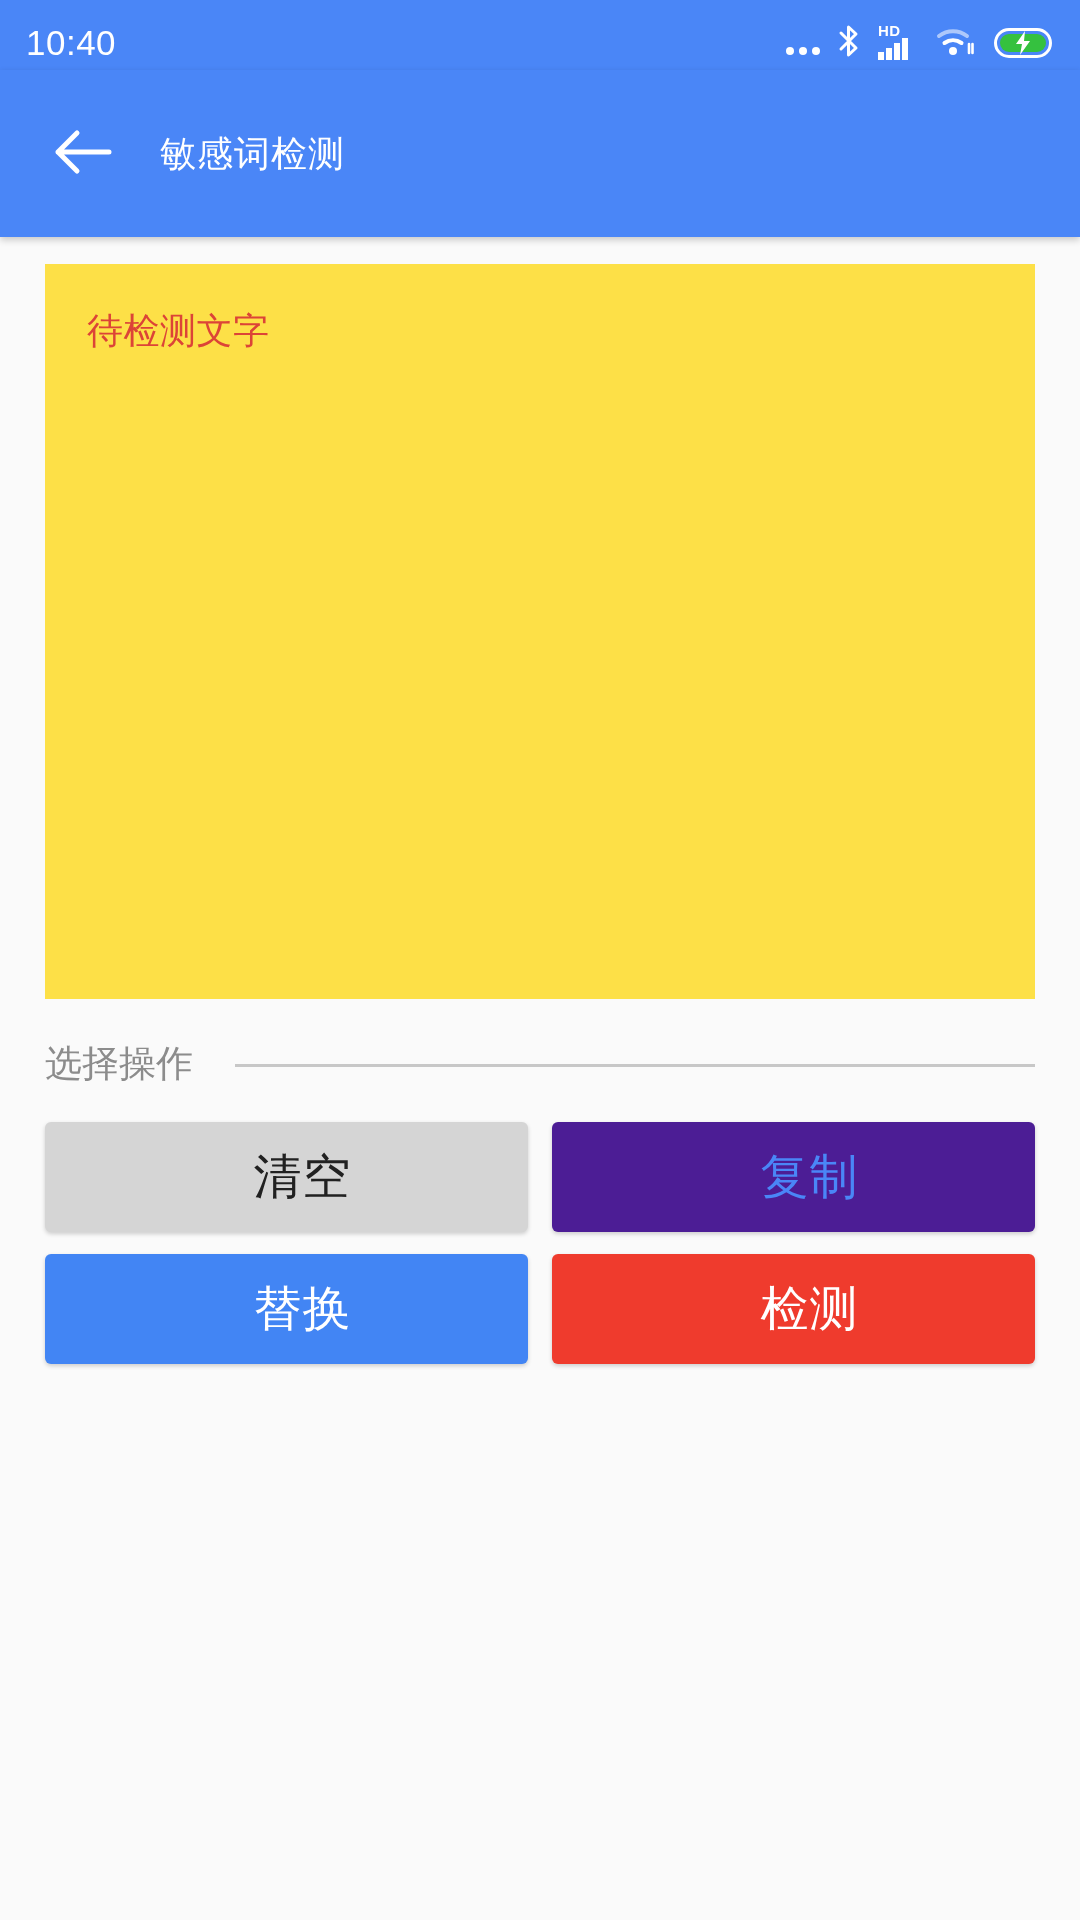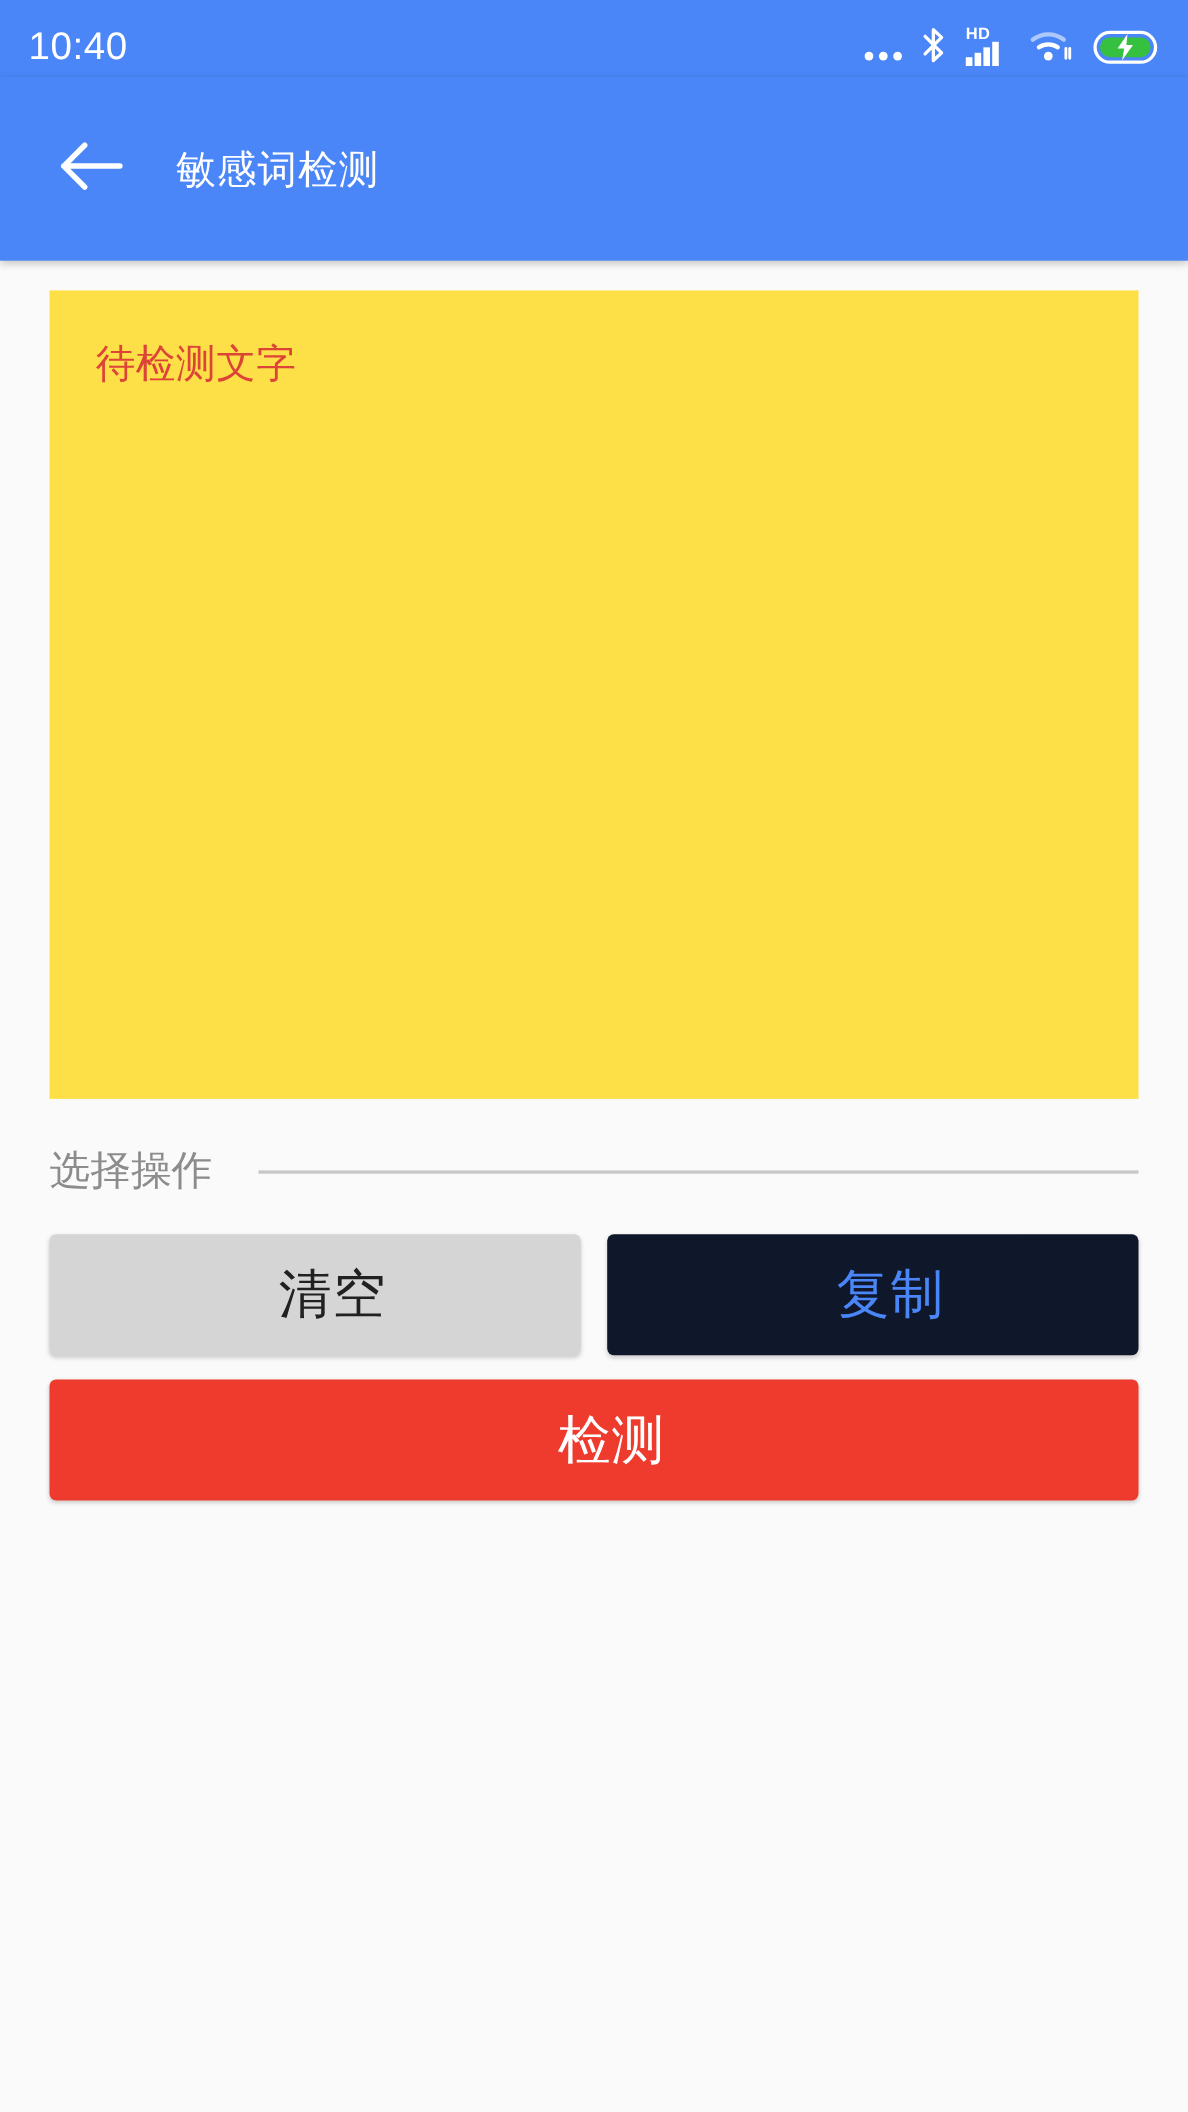--- a/index.html
+++ b/index.html
@@ -81,21 +81,21 @@
   .btn-row + .btn-row{ margin-top:22px; }
   .btn{
     flex:1; height:110px; border-radius:6px;
     display:flex; align-items:center; justify-content:center;
     font-size:48px; font-family:"Liberation Sans","DejaVu Sans",sans-serif;
     border:none; cursor:pointer; letter-spacing:1px;
     box-shadow:0 2px 4px rgba(0,0,0,.18);
     padding-left:32px;
   }
   .btn--grey{ background:#d5d5d5; color:#212121; }
-  .btn--grey-link{ background:#0f172a; color:#4a86f7; }
+  .btn--grey-link{ background:#4c1d95; color:#4a86f7; }
   .btn--blue{ background:#4285f4; color:#ffffff; }
   .btn--red{ background:#ef3b2d; color:#ffffff; }
 </style>
 </head>
 <body>
 
 <div class="statusbar">
   <div class="clock">10:40</div>
 
   <div class="status-icons">
@@ -163,17 +163,18 @@
     <span class="section-title">选择操作</span>
     <span class="section-rule"></span>
   </div>
 
   <div class="btn-grid">
     <div class="btn-row">
       <button class="btn btn--grey">清空</button>
       <button class="btn btn--grey-link">复制</button>
     </div>
     <div class="btn-row">
+      <button class="btn btn--blue">替换</button>
       <button class="btn btn--red">检测</button>
     </div>
   </div>
 
 </div>
 
 </body></html>

